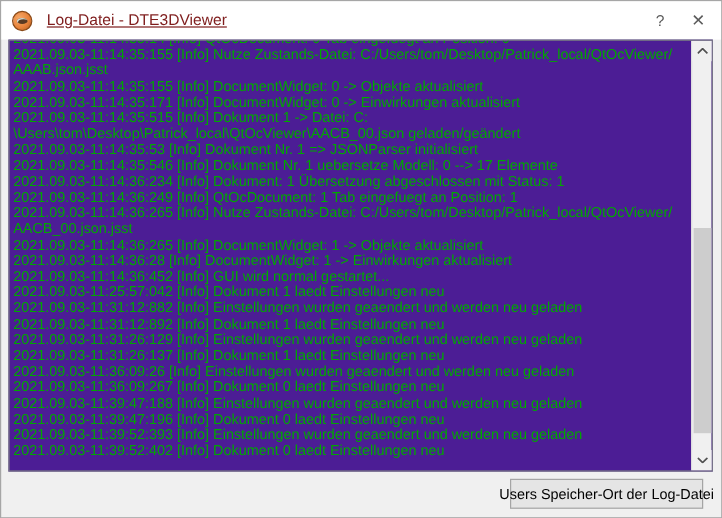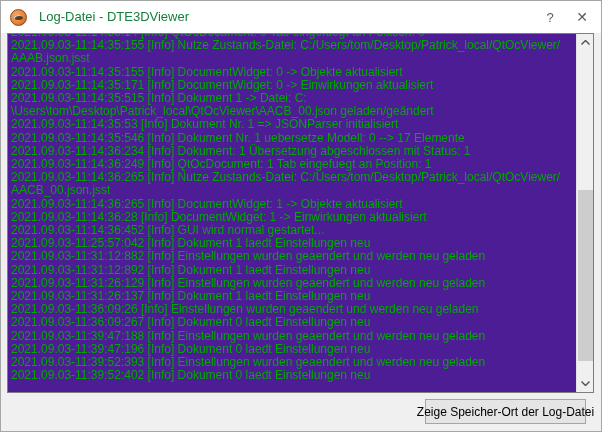--- a/index.html
+++ b/index.html
@@ -15,21 +15,21 @@
     position:absolute;left:9px;top:8px;width:17px;height:17px;border-radius:50%;
     background:radial-gradient(circle at 35% 35%, #f5a96b 0%, #e8833a 55%, #b05a1e 100%);
     border:1px solid #8a4a18;box-sizing:border-box;
   }
   .app-icon::after{
     content:"";position:absolute;left:3px;top:5px;width:9px;height:5px;border-radius:50%;
     background:#5a3a22;box-shadow:inset 1px 1px 0 #cfd8cf;
   }
   .title-text{
     position:absolute;left:38px;top:0;height:32px;line-height:32px;
-    font-size:13px;color:#15803d;white-space:nowrap;
+    font-size:13px;color:#7f1d1d;white-space:nowrap;text-decoration:underline;
   }
   .titlebtn{
     position:absolute;top:0;width:38px;height:32px;display:flex;align-items:center;
     justify-content:center;font-size:13px;color:#5c5c5c;background:transparent;border:none;
   }
   .btn-help{right:32px;}
   .btn-close{right:0;font-size:14px;}
   .logview{
     position:absolute;left:6px;top:32px;width:587px;height:360px;
     background:#4c1d95;border:1px solid #7a7e83;box-sizing:border-box;overflow:hidden;
@@ -88,15 +88,15 @@
       </div>
       <div class="scroll-thumb"></div>
       <div class="scroll-btn down">
         <svg class="chev" width="9" height="5" viewBox="0 0 9 5">
             <polyline points="0.5,0.5 4.5,4.5 8.5,0.5" fill="none" stroke="#505050" stroke-width="1.4"></polyline>
           </svg>
       </div>
     </div>
   </div>
 
-  <button class="footer-button">Zeige Speicher-Ort der Log-Datei</button>
+  <button class="footer-button">Users Speicher-Ort der Log-Datei</button>
 
 </div>
 
 </body></html>

